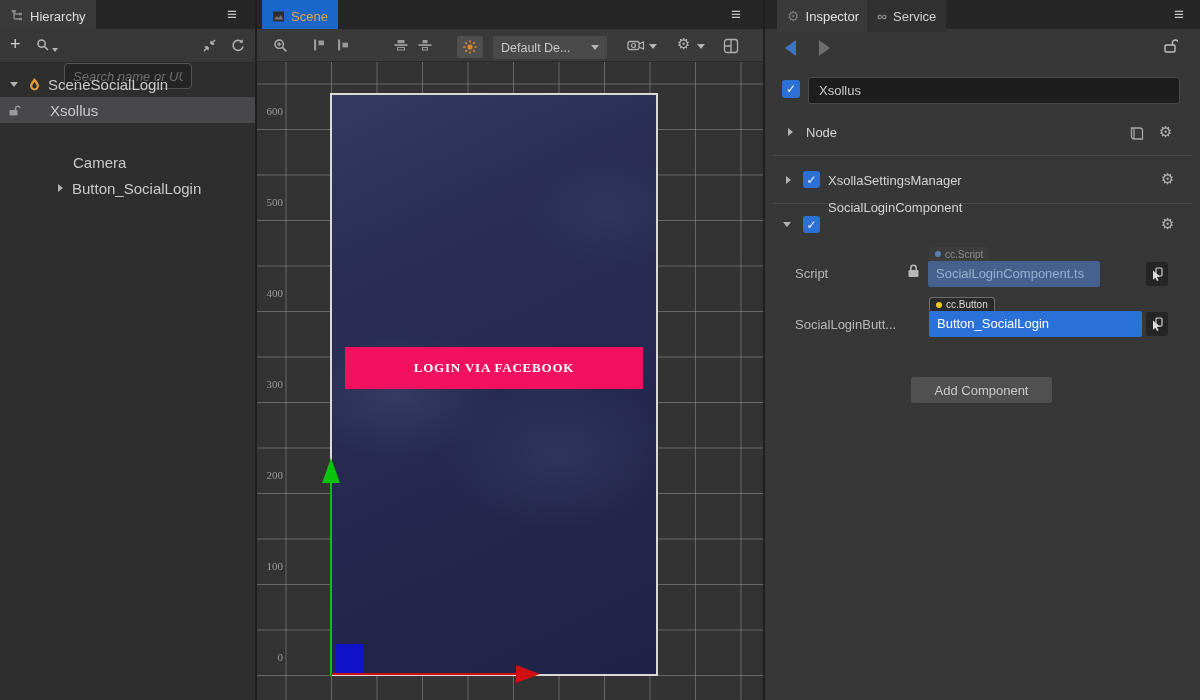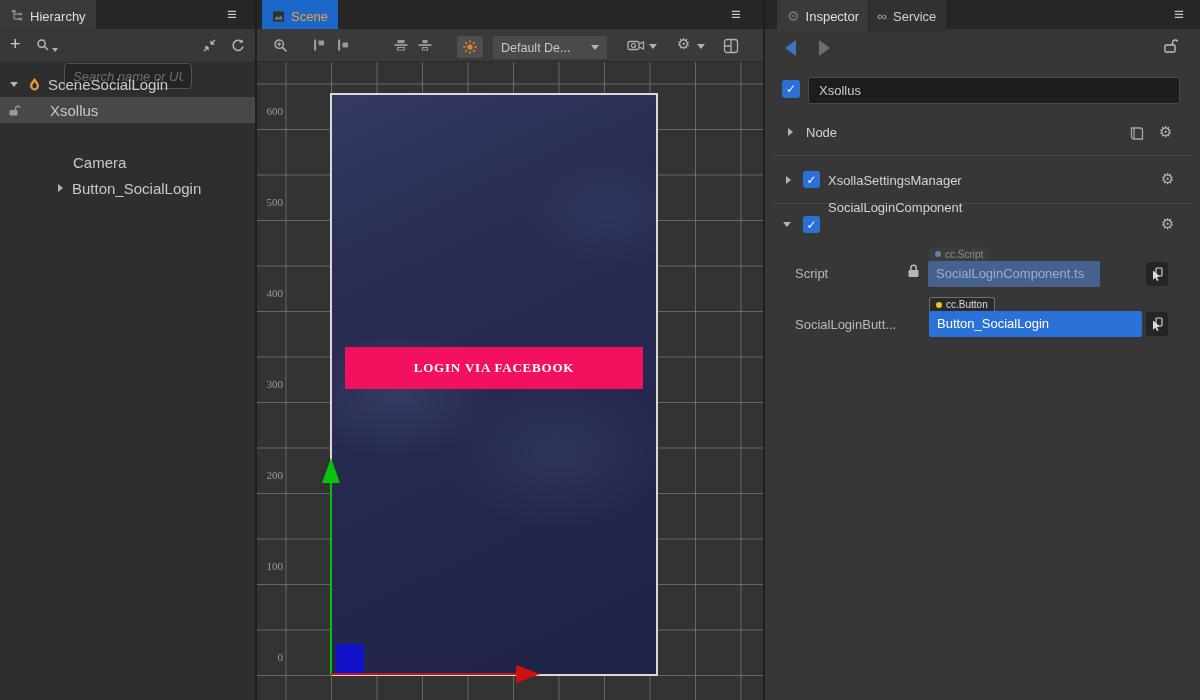--- a/index.html
+++ b/index.html
@@ -361,13 +361,14 @@
   <div class="field field-button" style="left:164px;top:311px;width:213px">
     <span>Button_SocialLogin</span>
   </div>
   <div class="picker-btn" style="left:381px;top:312px">
     <svg width="12" height="14" viewBox="0 0 12 14">
         <rect x="5" y="1" width="6" height="8" rx="1" stroke="#dcdcdc" stroke-width="1.1" fill="none"></rect>
         <path d="M2 3.5 L9 9.5 L5.9 10 L7.6 13.2 L6 14 L4.4 10.8 L2 12.8 Z" fill="#dcdcdc"></path>
       </svg>
   </div>
 
+  <button class="add-btn">Add Component</button>
 </div>
 
 </body></html>

